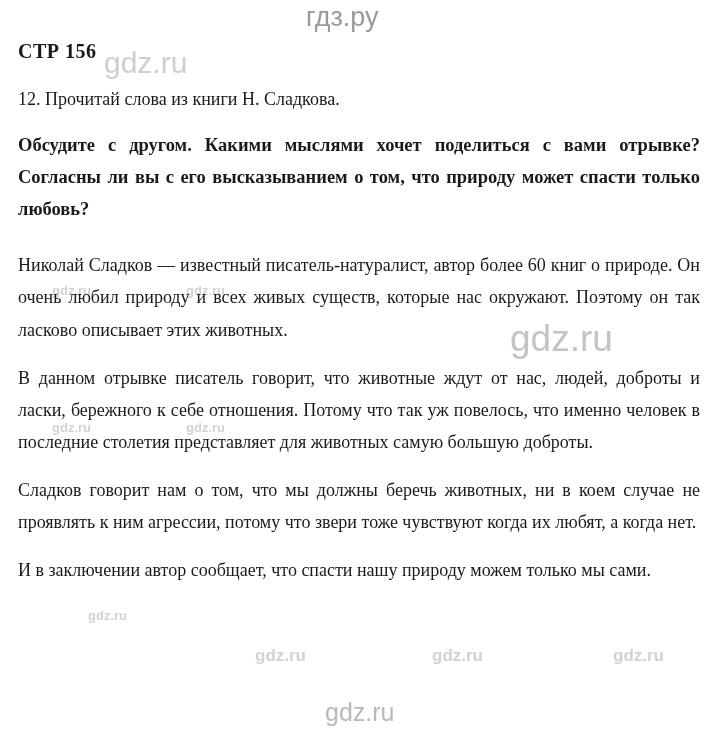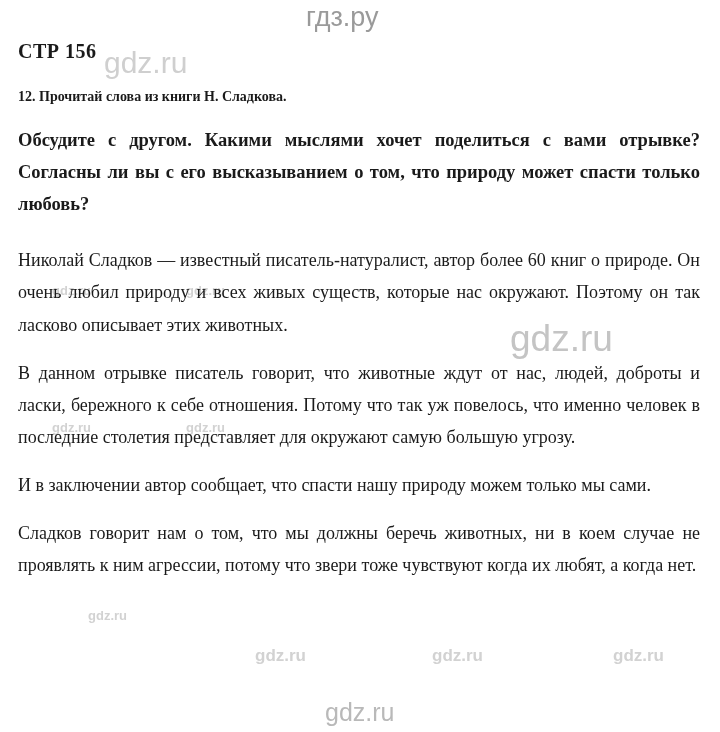--- a/index.html
+++ b/index.html
@@ -68,22 +68,22 @@
   }
   .page-label {
     font-family: "Liberation Serif", serif;
     font-weight: bold;
     font-size: 20px;
     letter-spacing: 0.5px;
     margin: 0 0 26px 0;
   }
   .task-title {
     font-family: "Liberation Serif", serif;
-    font-weight: bold;
-    font-size: 14px;
+    font-weight: normal;
+    font-size: 18px;
     margin: 0 0 20px 0;
   }
   .prompt {
     font-family: "Liberation Serif", serif;
     font-weight: bold;
     font-size: 18.5px;
     line-height: 1.72;
     text-align: justify;
     margin: 0 0 24px 0;
     width: 682px;
@@ -117,18 +117,18 @@
   <div class="wm wm-small" style="left:88px; top:608px;">gdz.ru</div>
   <div class="wm wm-small" style="left:255px; top:646px; font-size:17px;">gdz.ru</div>
   <div class="wm wm-small" style="left:432px; top:646px; font-size:17px;">gdz.ru</div>
   <div class="wm wm-small" style="left:613px; top:646px; font-size:17px;">gdz.ru</div>
 
   <div class="content">
     <div class="page-label">СТР 156</div>
     <div class="task-title">12. Прочитай слова из книги Н. Сладкова.</div>
     <div class="prompt">Обсудите с другом. Какими мыслями хочет поделиться с вами отрывке? Согласны ли вы с его высказыванием о том, что природу может спасти только любовь?</div>
     <div class="para">Николай Сладков — известный писатель-натуралист, автор более 60 книг о природе. Он очень любил природу и всех живых существ, которые нас окружают. Поэтому он так ласково описывает этих животных.</div>
-    <div class="para">В данном отрывке писатель говорит, что животные ждут от нас, людей, доброты и ласки, бережного к себе отношения. Потому что так уж повелось, что именно человек в последние столетия представляет для окружают самую большую угрозу.</div>
+    <div class="para">В данном отрывке писатель говорит, что животные ждут от нас, людей, доброты и ласки, бережного к себе отношения. Потому что так уж повелось, что именно человек в последние столетия представляет для животных самую большую доброты.</div>
+    <div class="para">Сладков говорит нам о том, что мы должны беречь животных, ни в коем случае не проявлять к ним агрессии, потому что звери тоже чувствуют когда их любят, а когда нет.</div>
     <div class="para last">И в заключении автор сообщает, что спасти нашу природу можем только мы сами.</div>
-    <div class="para">Сладков говорит нам о том, что мы должны беречь животных, ни в коем случае не проявлять к ним агрессии, потому что звери тоже чувствуют когда их любят, а когда нет.</div>
   </div>
 
 </div>
 
 </body></html>

